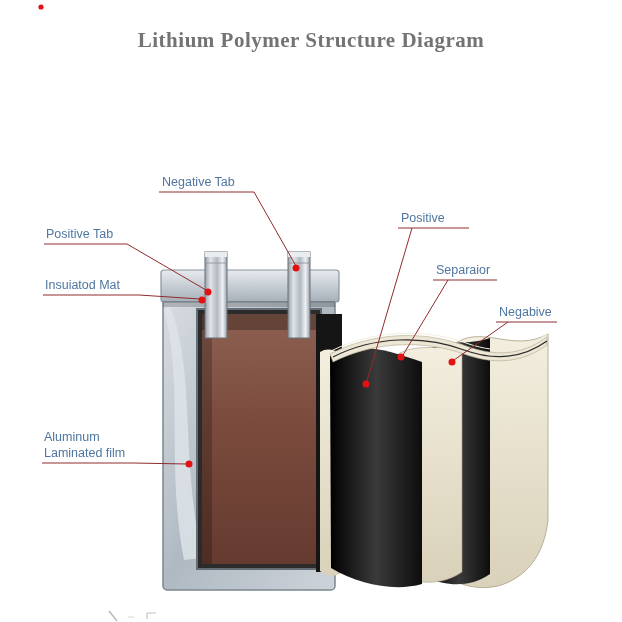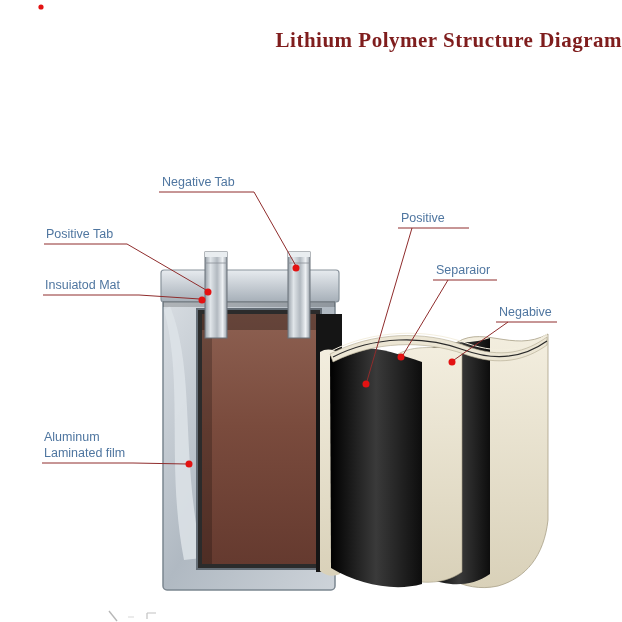--- a/index.html
+++ b/index.html
@@ -1,20 +1,20 @@
 <!DOCTYPE html>
 <html><head>
 <meta charset="utf-8">
 <style>
   html,body{margin:0;padding:0;background:#ffffff;}
   .stage{position:relative;width:622px;height:622px;background:#ffffff;overflow:hidden;
          font-family:"Liberation Sans",sans-serif;}
-  .title{position:absolute;top:28px;left:0;right:0;margin:0;text-align:right;
+  .title{position:absolute;top:28px;left:0;right:0;margin:0;text-align:center;
          font-family:"Liberation Serif",serif;font-weight:700;font-size:21px;
-         letter-spacing:.5px;color:#7f1d1d;}
+         letter-spacing:.5px;color:#737373;}
   svg{position:absolute;top:0;left:0;}
   .lbl{font-family:"Liberation Sans",sans-serif;font-size:12.5px;fill:#4f76a0;}
   .leader{stroke:#8f2c2c;stroke-width:1;fill:none;}
   .underline{stroke:#8f2c2c;stroke-width:1;}
   .dot{fill:#e31212;}
 </style>
 </head>
 <body>
 
 <div class="stage">

